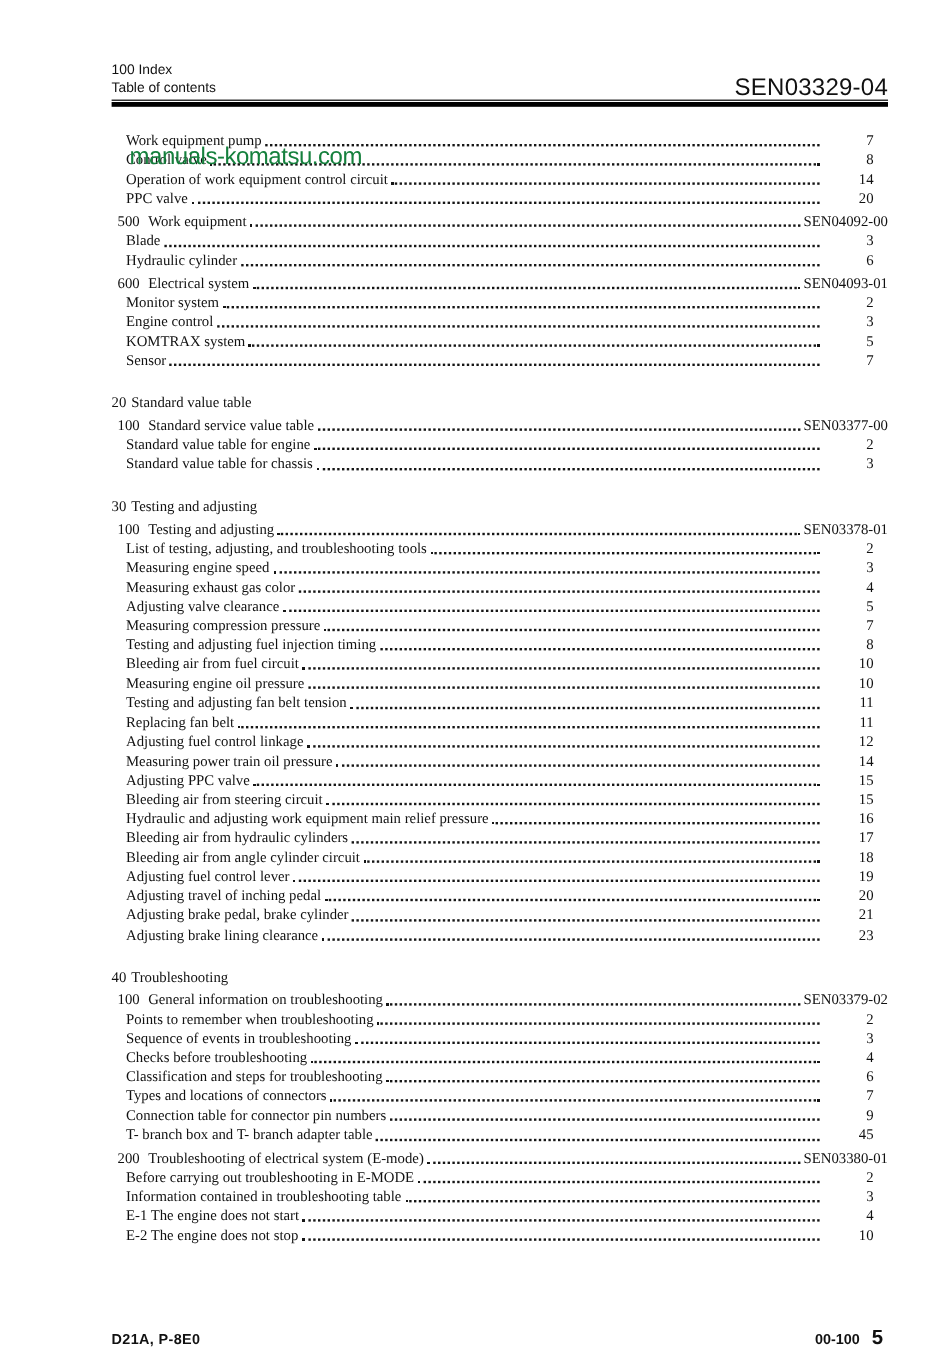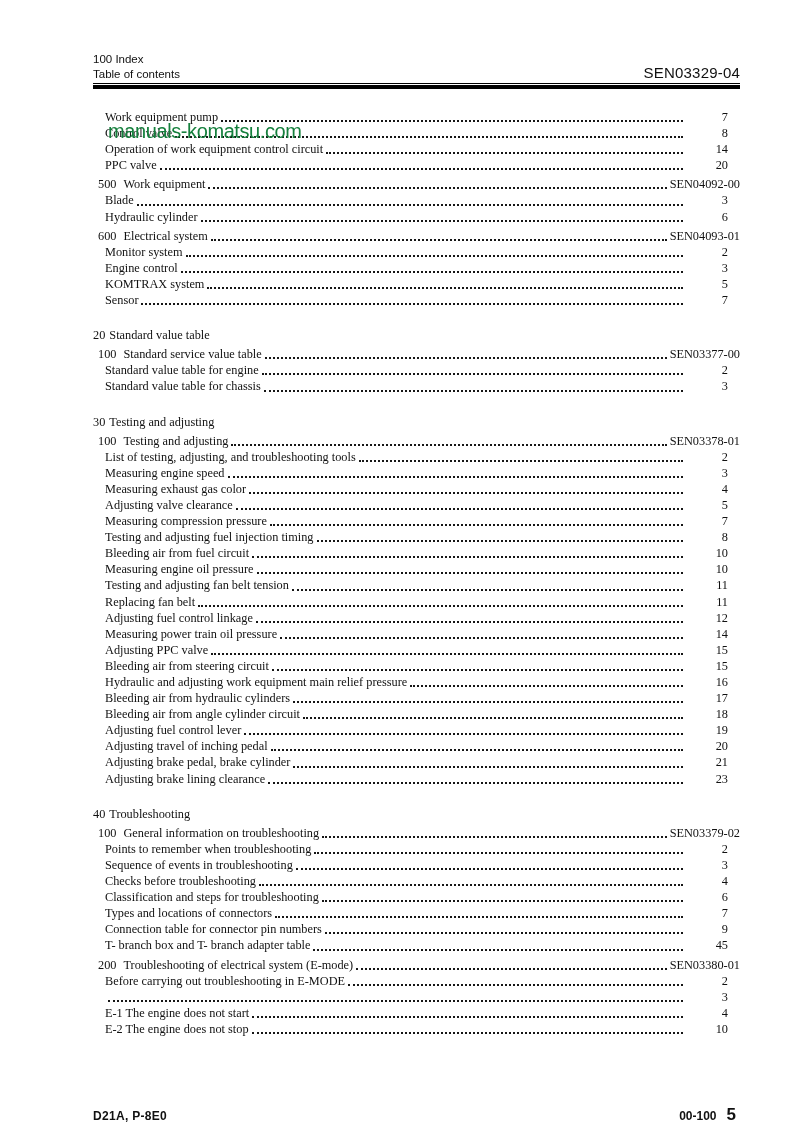--- a/index.html
+++ b/index.html
@@ -9,21 +9,21 @@
     font-family: "Liberation Sans", "DejaVu Sans", sans-serif;
     color: #111;
     position: relative;
     overflow: hidden;
   }
   .page { padding: 52px 53px 0 93px; position: relative; }
 
   
   .hdr { display: flex; justify-content: space-between; align-items: flex-end; }
   .hdr-left { font-size: 11.5px; line-height: 14.5px; }
-  .hdr-code { font-size: 15px; letter-spacing: .2px; line-height: 16px; }
+  .hdr-code { font-size: 20px; letter-spacing: .2px; line-height: 16px; }
   .rule-thin  { height: 1px; background: #000; margin-top: 2px; }
   .rule-thick { height: 4px; background: #000; margin-top: 1px; }
 
   
   .watermark {
     position: absolute; left: 108px; top: 117px;
     font-size: 20px; line-height: 29px; font-weight: 400;
     letter-spacing: -0.4px; color: #15803d; white-space: nowrap; z-index: 3;
   }
 
@@ -312,20 +312,21 @@
         <span class="label">Troubleshooting of electrical system (E-mode)</span>
         <span class="leader"></span>
         <span class="value">SEN03380-01</span>
       </div>
       <div class="row item">
         <span class="label">Before carrying out troubleshooting in E-MODE</span>
         <span class="leader"></span>
         <span class="value">2</span>
       </div>
       <div class="row item">
+        <span class="label">Information contained in troubleshooting table</span>
         <span class="leader"></span>
         <span class="value">3</span>
       </div>
       <div class="row item">
         <span class="label">E-1 The engine does not start</span>
         <span class="leader"></span>
         <span class="value">4</span>
       </div>
       <div class="row item">
         <span class="label">E-2 The engine does not stop</span>

